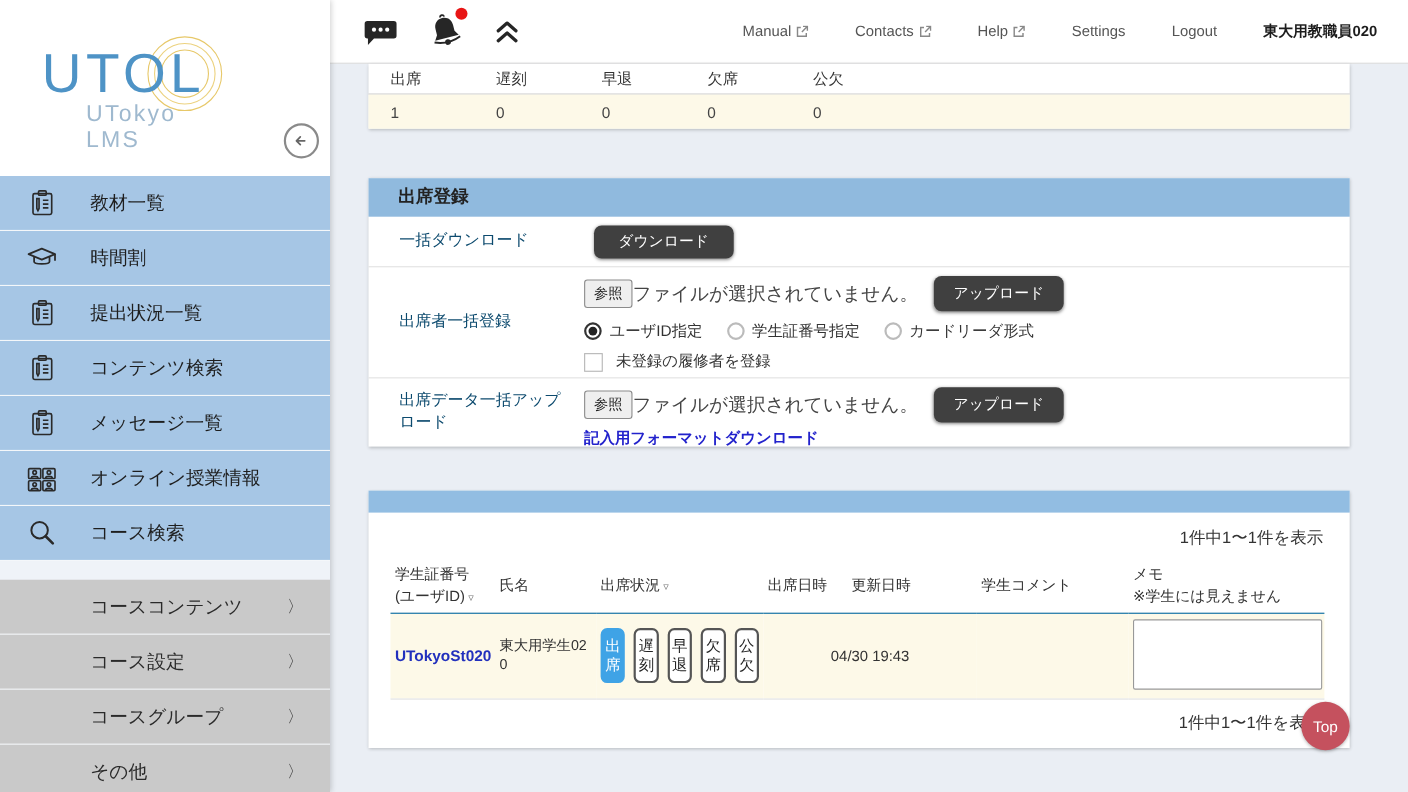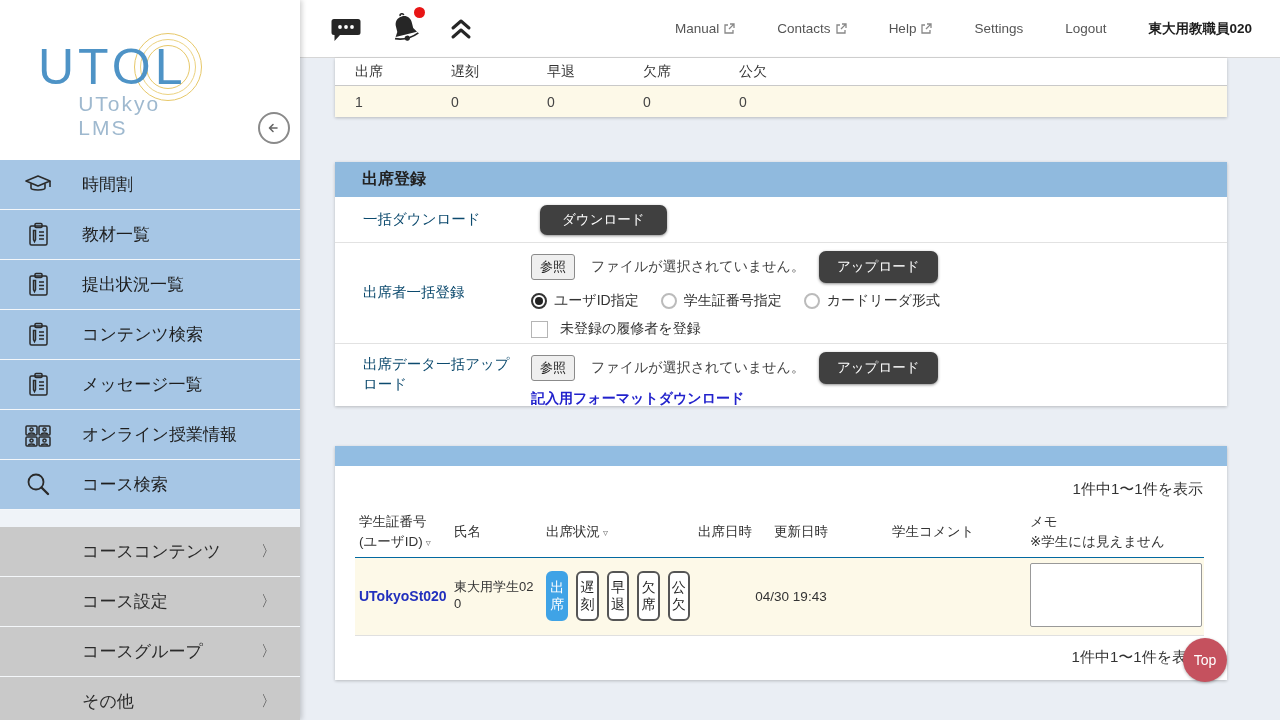--- a/index.html
+++ b/index.html
@@ -68,21 +68,21 @@
   .reg-label { width:176px; min-width:176px; font-size:14.5px; color:#0c4a6e;
     padding:8px 10px 8px 8px; display:flex; align-items:center; line-height:1.35; }
   .reg-body { flex:1; padding:8px 0; }
   .row-dl { height:46px; }
   .row-dl .reg-body { display:flex; align-items:center; }
   .row-bulk { height:101px; }
   .row-up { height:62px; }
   .file-line { display:flex; align-items:center; }
   .browse-btn { background:#efefef; border:1px solid #8b8b8b; border-radius:3px;
     font-size:13px; color:#222; padding:3px 8px; cursor:pointer; }
-  .file-status { font-size:14px; color:#444; margin-left:16px; }
+  .file-status { font-size:17px; color:#444; margin-left:0; }
   .dark-btn { background:#404040; color:#fff; border:none; border-radius:7px;
     font-size:13.5px; padding:7px 18px; cursor:pointer;
     box-shadow:0 1px 3px rgba(0,0,0,.45); }
   .btn-download { margin-left:9px; padding:6px 22px; }
   .btn-upload { margin-left:14px; }
   .radio-line { display:flex; margin-top:9px; gap:8px; }
   .radio-item { display:flex; align-items:center; gap:7px; margin-right:14px; cursor:pointer; }
   .radio-circle { width:16px; height:16px; border-radius:50%; border:2px solid #bbb;
     background:#fff; position:relative; }
   .radio-circle.checked { border-color:#333; }
@@ -152,38 +152,38 @@
           <svg width="16" height="16" viewBox="0 0 16 16">
               <path d="M11 8 H4 M7 4.5 L3.5 8 L7 11.5" stroke="#666" stroke-width="1.6" fill="none" stroke-linecap="round" stroke-linejoin="round"></path>
             </svg>
         </span>
       </div>
     </div>
 
     <ul class="menu">
       <li class="menu-item">
         <span class="mi-icon">
-          <svg width="30" height="30" viewBox="0 0 30 30" fill="none" stroke="#2a2a2a" stroke-width="1.6" stroke-linejoin="round">
-              <path d="M15 6 L27 11 L15 16 L3 11 Z"></path>
-              <path d="M8 13.5 v4.5 c0 2.6 14 2.6 14 0 v-4.5"></path>
-              <path d="M27 11 v6"></path>
-            </svg>
-        </span>
-        <span class="mi-label">時間割</span>
-      </li>
-      <li class="menu-item">
-        <span class="mi-icon">
           <svg width="28" height="28" viewBox="0 0 28 28" fill="none" stroke="#2a2a2a" stroke-width="1.5">
               <rect x="6" y="5" width="17" height="19" rx="1.5"></rect>
               <rect x="11" y="2.5" width="7" height="4" rx="1"></rect>
               <path d="M9.5 9.5 v9 l1 2 l1 -2 v-9 z"></path>
               <path d="M15 11 h5 M15 14.5 h5 M15 18 h5"></path>
             </svg>
         </span>
         <span class="mi-label">教材一覧</span>
+      </li>
+      <li class="menu-item">
+        <span class="mi-icon">
+          <svg width="30" height="30" viewBox="0 0 30 30" fill="none" stroke="#2a2a2a" stroke-width="1.6" stroke-linejoin="round">
+              <path d="M15 6 L27 11 L15 16 L3 11 Z"></path>
+              <path d="M8 13.5 v4.5 c0 2.6 14 2.6 14 0 v-4.5"></path>
+              <path d="M27 11 v6"></path>
+            </svg>
+        </span>
+        <span class="mi-label">時間割</span>
       </li>
       <li class="menu-item">
         <span class="mi-icon">
           <svg width="28" height="28" viewBox="0 0 28 28" fill="none" stroke="#2a2a2a" stroke-width="1.5">
               <rect x="6" y="5" width="17" height="19" rx="1.5"></rect>
               <rect x="11" y="2.5" width="7" height="4" rx="1"></rect>
               <path d="M9.5 9.5 v9 l1 2 l1 -2 v-9 z"></path>
               <path d="M15 11 h5 M15 14.5 h5 M15 18 h5"></path>
             </svg>
         </span>

